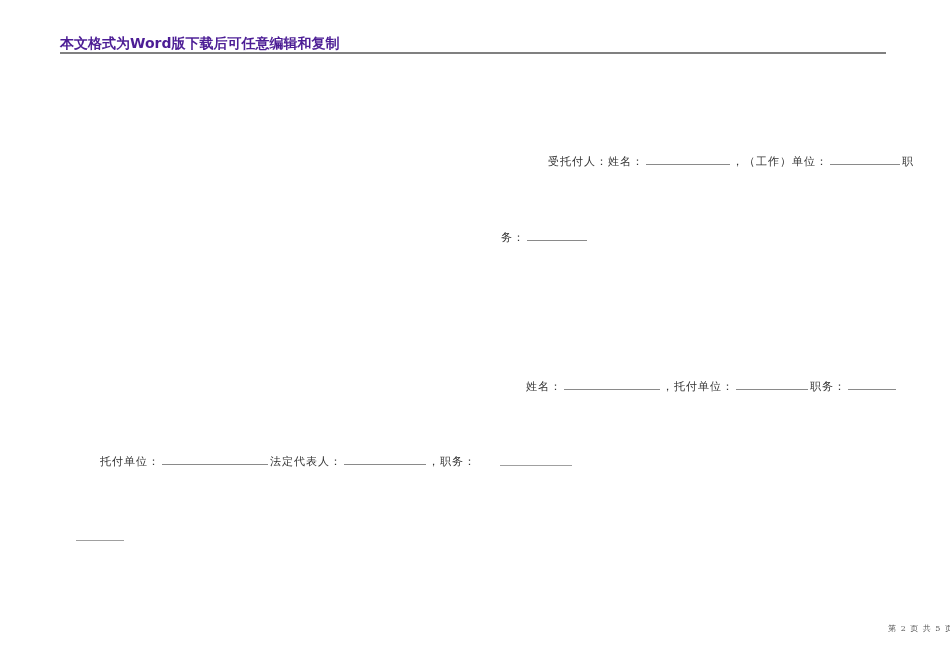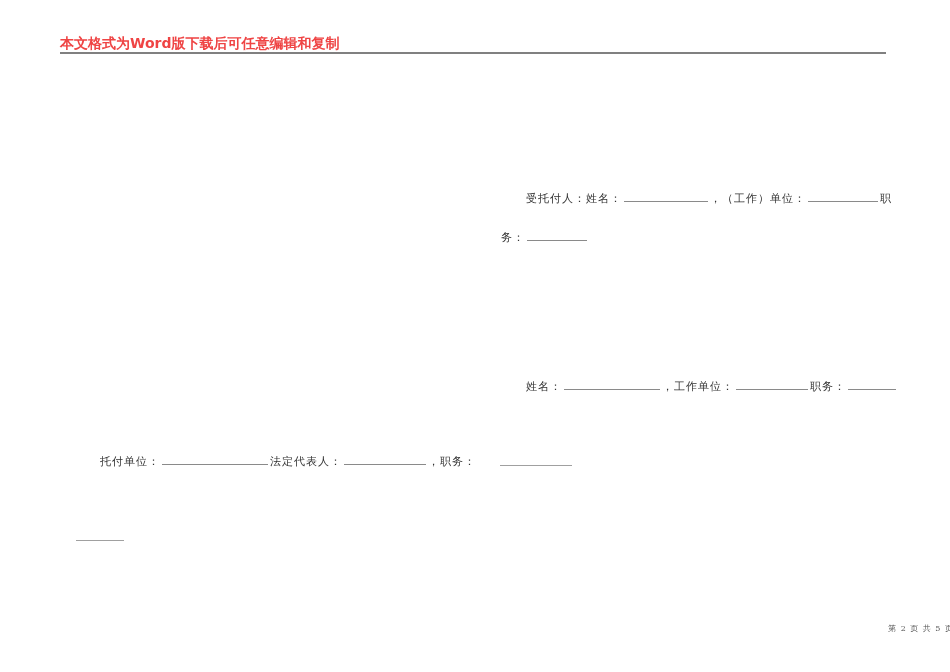--- a/index.html
+++ b/index.html
@@ -1,41 +1,41 @@
 <!DOCTYPE html>
 <html><head>
 <meta charset="utf-8">
 <style>
   html, body { margin:0; padding:0; background:#ffffff; }
   body { width:950px; height:672px; position:relative; overflow:hidden;
          font-family: "DejaVu Serif", "Liberation Serif", serif; color:#222; }
   .header-title { position:absolute; left:60px; top:35px; font-family:"DejaVu Sans","Liberation Sans",sans-serif;
-                  font-size:14px; font-weight:bold; color:#ef4444; letter-spacing:0px; }
+                  font-size:14px; font-weight:bold; color:#4c1d95; letter-spacing:0px; }
   .header-rule { position:absolute; left:60px; top:52px; width:826px; height:2px; background:#808080; }
   .line { position:absolute; font-size:11px; white-space:nowrap; letter-spacing:1px; color:#333; }
   .blank { display:inline-block; border-bottom:1px solid #8a8a8a; height:10px; vertical-align:baseline; margin:0 2px; }
   .lone-blank { position:absolute; height:0; border-bottom:1px solid #a0a0a0; }
   .footer { position:absolute; left:4px; width:950px; top:623px; text-align:right; font-size:8px; color:#555; letter-spacing:1px; }
 </style>
 </head>
 <body>
 
 <div class="header-title">本文格式为Word版下载后可任意编辑和复制</div>
 <div class="header-rule"></div>
 
-<div class="line" style="left:526px; top:154px;margin-top:37px;">
+<div class="line" style="left:548px; top:154px;">
   <span>受托付人：姓名：</span><span class="blank" style="width:84px;"></span><span>，（工作）单位：</span><span class="blank" style="width:70px;"></span><span>职</span>
 </div>
 
 <div class="line" style="left:501px; top:230px;">
   <span>务：</span><span class="blank" style="width:60px;"></span>
 </div>
 
 <div class="line" style="left:526px; top:379px;">
-  <span>姓名：</span><span class="blank" style="width:96px;"></span><span>，工作单位：</span><span class="blank" style="width:72px;"></span><span>职务：</span><span class="blank" style="width:48px;"></span>
+  <span>姓名：</span><span class="blank" style="width:96px;"></span><span>，托付单位：</span><span class="blank" style="width:72px;"></span><span>职务：</span><span class="blank" style="width:48px;"></span>
 </div>
 
 <div class="line" style="left:100px; top:454px;text-align:center;">
   <span>托付单位：</span><span class="blank" style="width:106px;"></span><span>法定代表人：</span><span class="blank" style="width:82px;"></span><span>，职务：</span>
 </div>
 
 <div class="lone-blank" style="left:500px; top:465px; width:72px;"></div>
 <div class="lone-blank" style="left:76px; top:540px; width:48px;"></div>
 
 <div class="footer">第 2 页 共 5 页</div>

